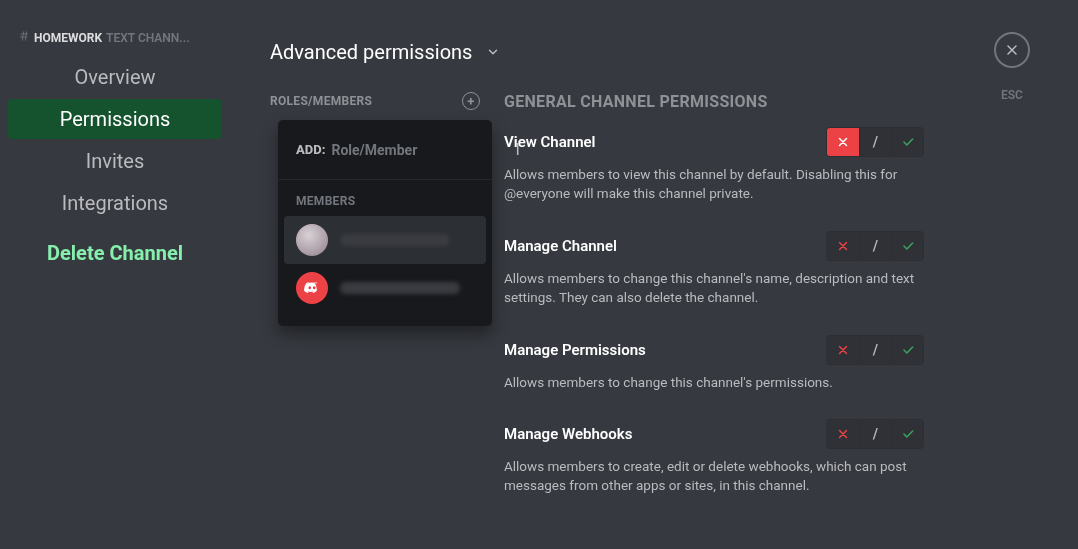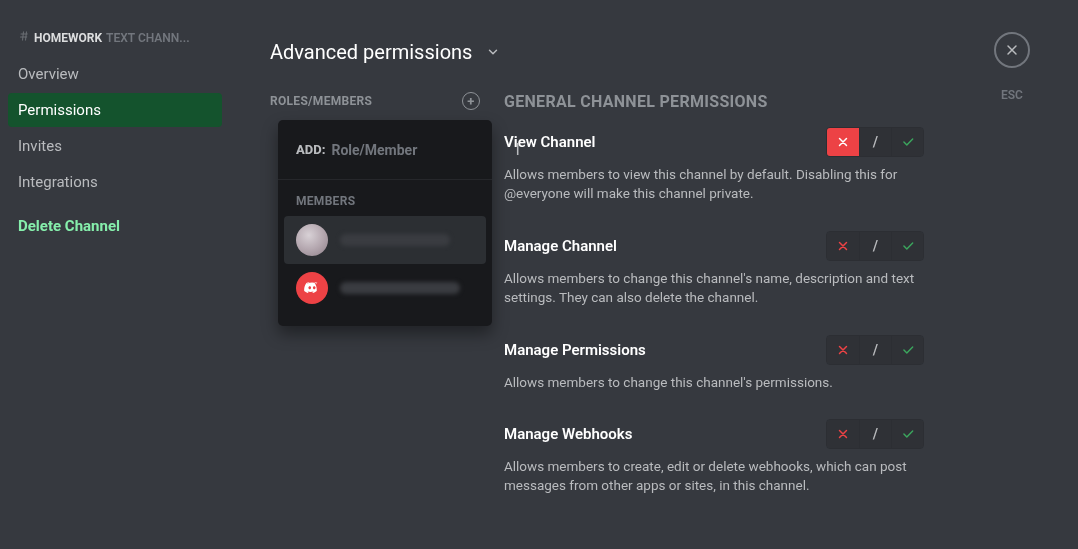--- a/index.html
+++ b/index.html
@@ -47,23 +47,24 @@
       font-weight: 600;
       white-space: nowrap;
       overflow: hidden;
       text-overflow: ellipsis;
       max-width: 90px;
     }
     .nav-item {
       padding: 8px 10px;
       border-radius: 4px;
       margin-bottom: 2px;
-      font-size: 15px;
+      font-size: 20px;
       color: #b9bbbe;
       cursor: pointer;
+      text-align: center;
     }
     .nav-item.active {
       background: #14532d;
       color: #fff;
     }
     .nav-item.danger {
       color: #86efac;
       margin-top: 10px;
       font-weight: bold;
     }

